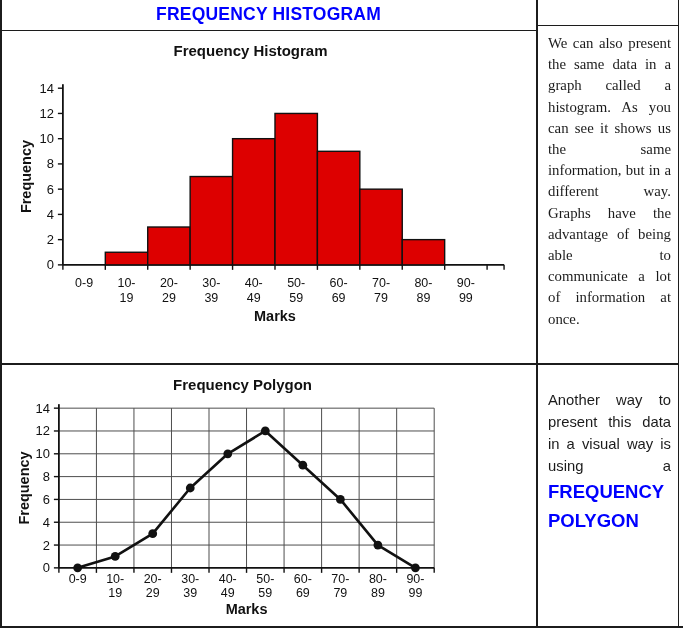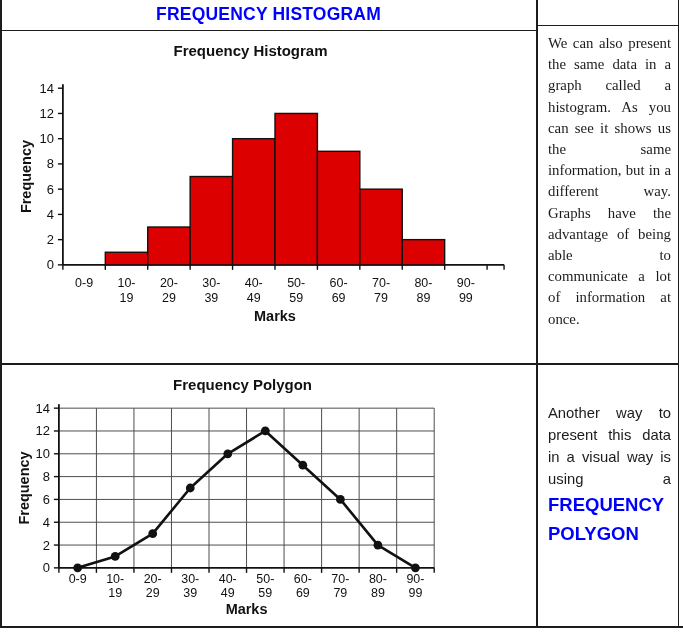--- a/index.html
+++ b/index.html
@@ -8,21 +8,21 @@
   .bl{position:absolute;background:#1c1c1c;}
   .v{width:1.5px;}
   .h{height:1.5px;}
   .main-title{position:absolute;left:0;top:0;width:537px;height:29px;
         display:flex;align-items:center;justify-content:center;
         color:var(--accent,#0000FF);font-weight:bold;font-size:17.5px;letter-spacing:.2px;}
   .text-cell{position:absolute;left:539px;width:139px;color:#1b1b1b;box-sizing:border-box;}
   .t1{top:26px;height:337px;padding:7px 7px 0 9px;font-family:Liberation Serif, serif;}
   .t2{top:365px;height:260px;padding:24px 7px 0 9px;}
   .text-cell p{margin:0;font-size:14.8px;line-height:21.2px;text-align:justify;}
-  .t2 p{line-height:22px;margin-top:13px;}
+  .t2 p{line-height:22px;}
   .hl{color:var(--accent,#0000FF);font-weight:bold;font-size:18.5px;line-height:29px;}
   svg.chart{position:absolute;left:1px;width:536px;}
   #chart1{top:31px;height:333px;}
   #chart2{top:365px;height:262px;}
 </style>
 </head>
 <body>
 
 <div class="page">
 

